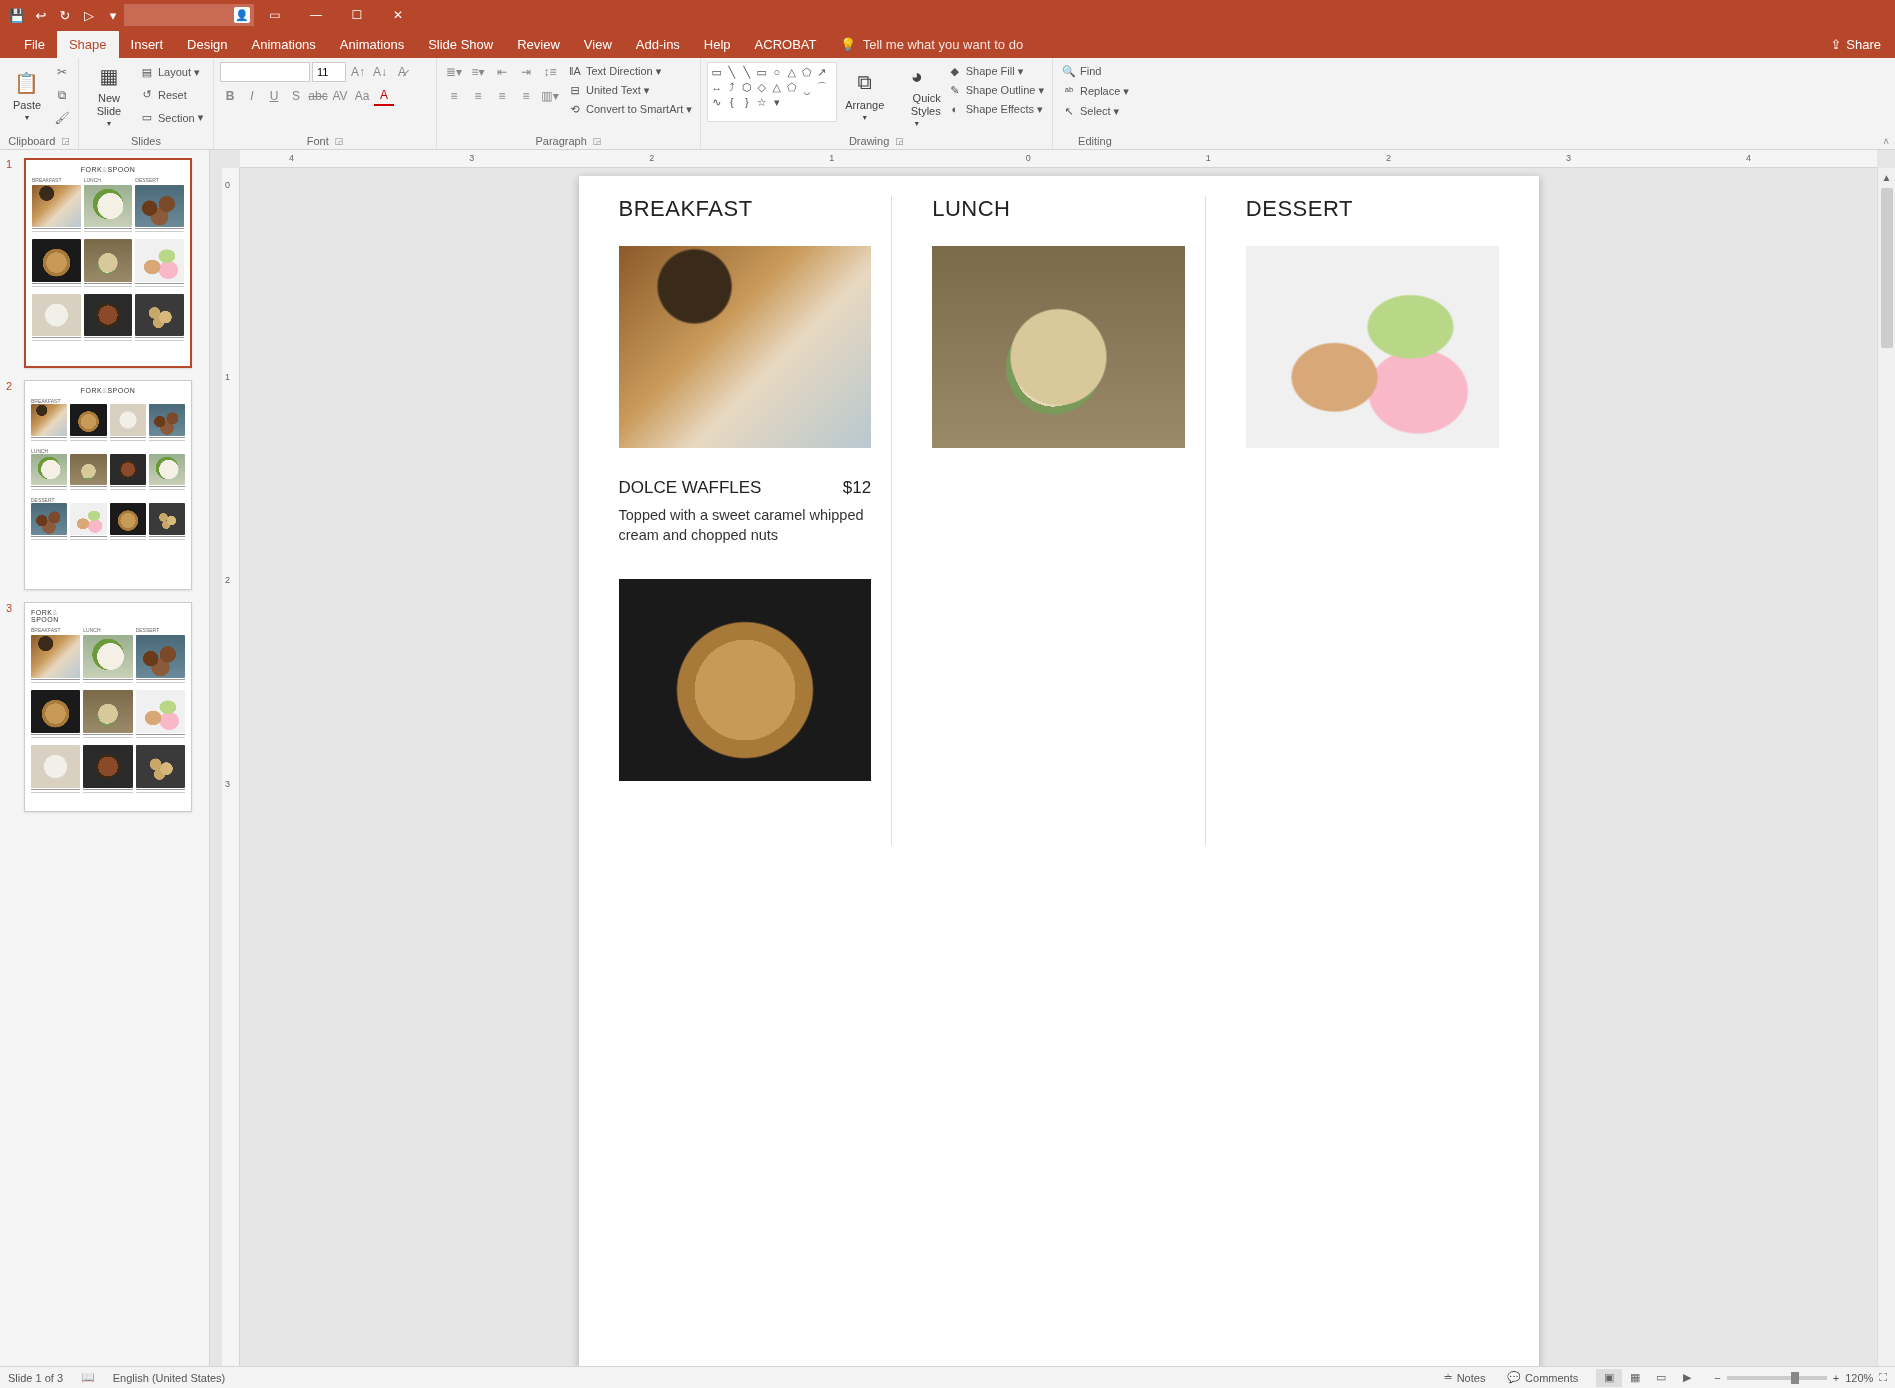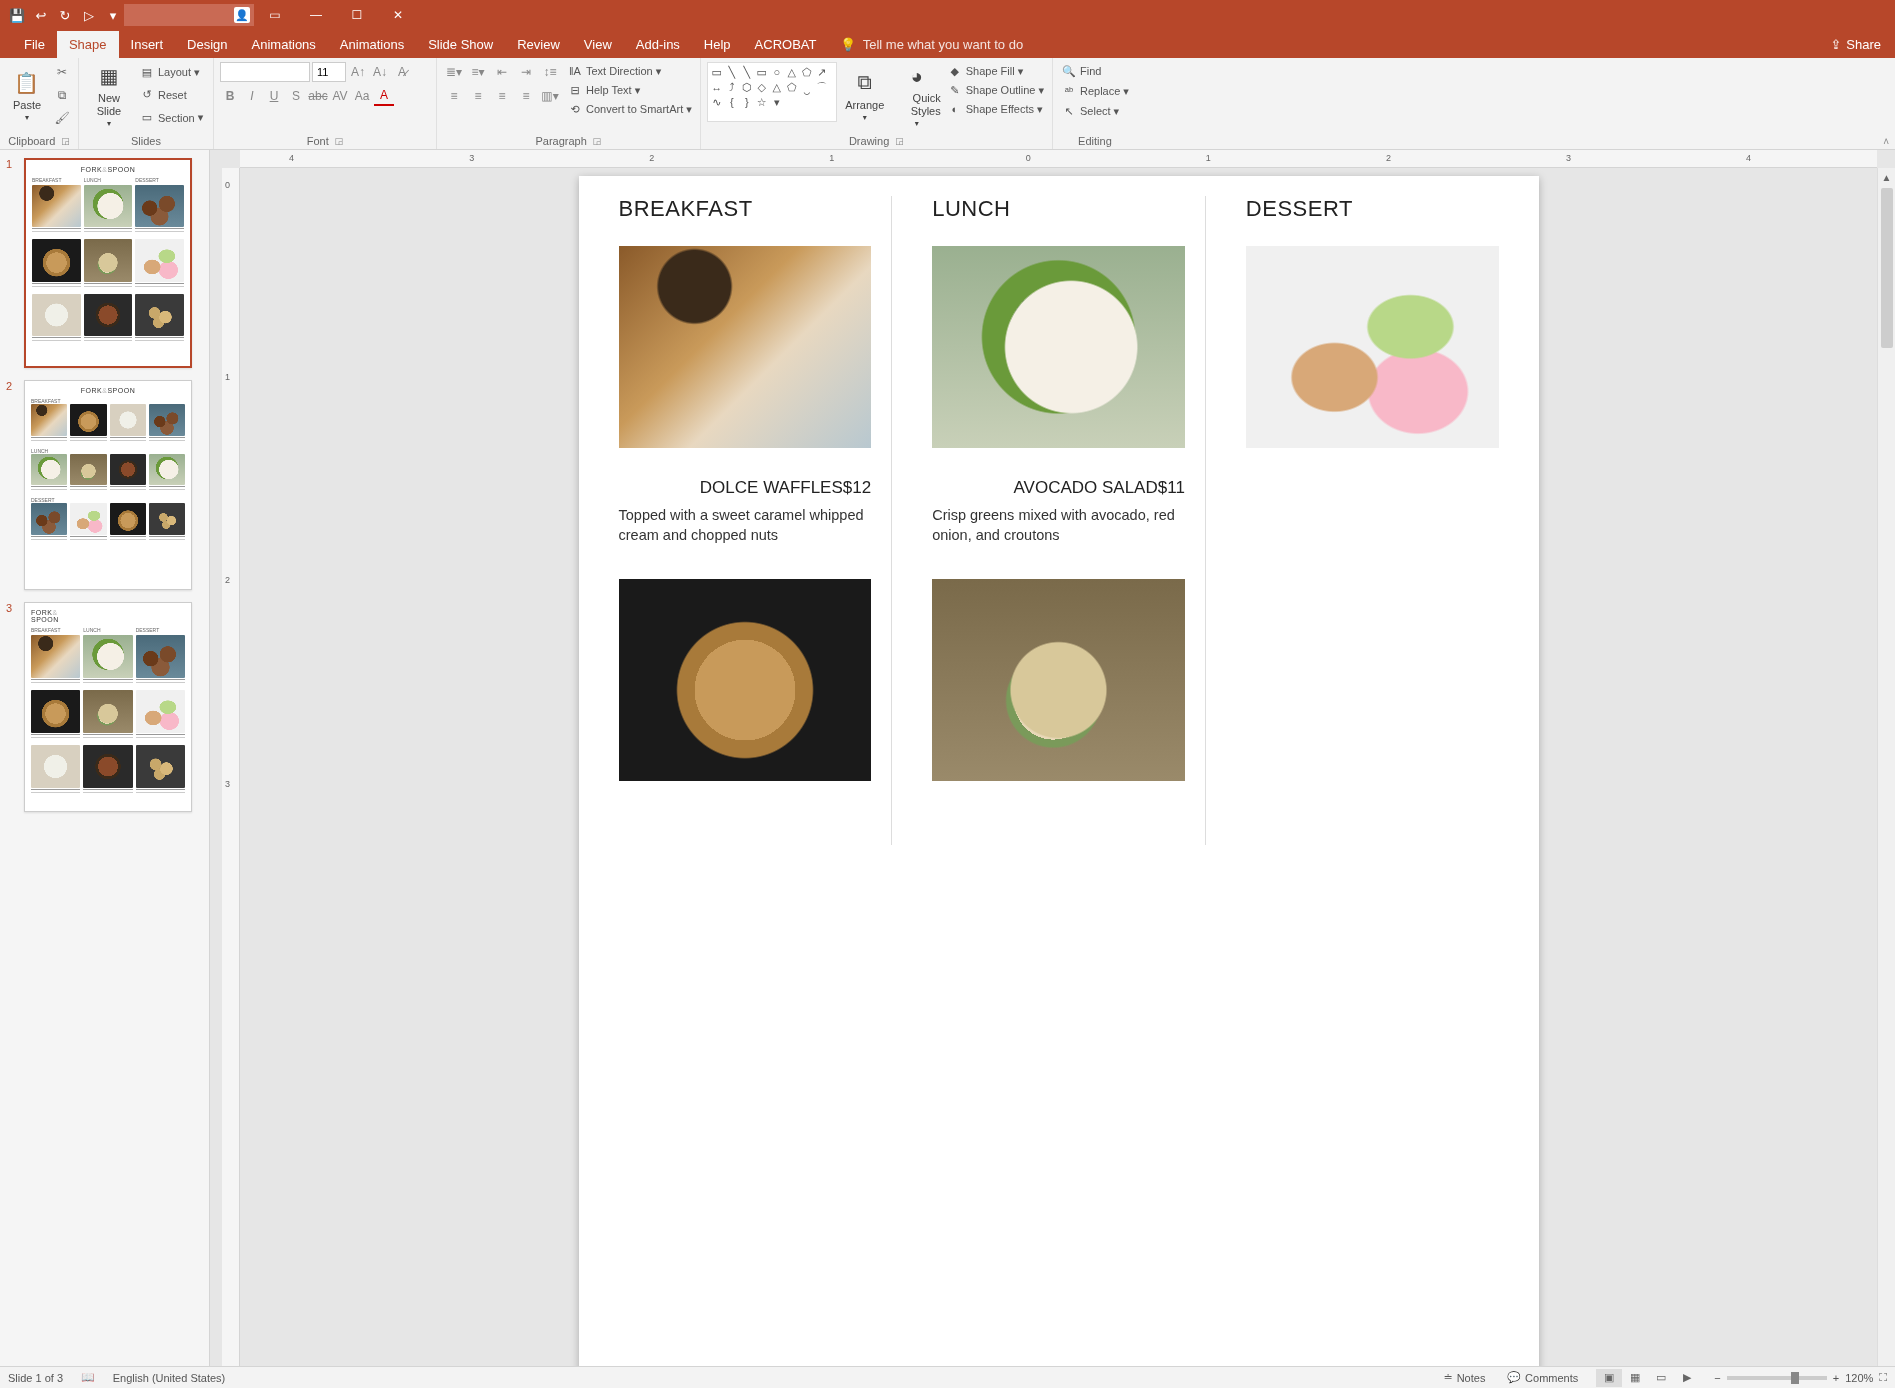--- a/index.html
+++ b/index.html
@@ -76,21 +76,21 @@
 .canvas-wrap { position: absolute; top: 18px; left: 30px; right: 18px; bottom: 0; overflow: hidden; display: flex; justify-content: center; padding-top: 8px;}
 .slide { width: 960px; height: 1240px; background: #fff; box-shadow: 0 2px 8px rgba(0,0,0,0.25); padding: 20px 40px; }
 .slide-title { text-align: center; font-size: 42px; font-weight: 300; margin: 10px 0 50px; letter-spacing: 1px; color: #222; }
 .slide-title .amp { color: #c8c8c8; }
 .menu-cols { display: flex; gap: 40px; }
 .menu-col { flex: 1; display: flex; flex-direction: column; }
 .menu-col + .menu-col { border-left: 1px solid #ddd; padding-left: 40px; margin-left: -20px;}
 .sec-head { font-size: 22px; font-weight: 400; color: #222; margin-bottom: 24px; letter-spacing: 0.5px;}
 .dish { margin-bottom: 34px; }
 .dish-img { width: 100%; aspect-ratio: 1.25; margin-bottom: 30px; }
-.dish-head { display: flex; justify-content: flex-end; font-size: 17px; color: #222; margin-bottom: 8px; }
+.dish-head { display: flex; justify-content: space-between; font-size: 17px; color: #222; margin-bottom: 8px; }
 .dish-head .price { font-weight: 400; }
 .dish-desc { font-size: 14.5px; color: #333; line-height: 1.35; }
 .vscroll { position: absolute; top: 18px; right: 0; width: 18px; bottom: 0; background: #f0f0f0; border-left: 1px solid #ddd; }
 .vscroll .thumbbar { position: absolute; left: 3px; width: 12px; top: 20px; height: 160px; background: #cdcdcd; border-radius: 2px; }
 .vscroll .arrow { position: absolute; left: 0; right: 0; height: 18px; display: flex; align-items: center; justify-content: center; font-size: 10px; color: #666; cursor: pointer;}
 .vscroll .nav { position: absolute; left: 0; right: 0; bottom: 0; display: flex; flex-direction: column; }
 
 
 .statusbar { position: absolute; bottom: 0; left: 0; right: 0; height: 22px; background: #f3f3f3; border-top: 1px solid #d4d4d4; display: flex; align-items: center; font-size: 11px; color: #555; padding: 0 8px; gap: 14px; }
 .statusbar .spacer { flex: 1; }
@@ -244,21 +244,21 @@
         <div class="para-row">
           <span class="pbtn">≡</span>
           <span class="pbtn">≡</span>
           <span class="pbtn">≡</span>
           <span class="pbtn">≡</span>
           <span class="pbtn">▥▾</span>
         </div>
       </div>
       <div class="text-opts">
         <div class="mini-row"><span class="ic">‖A</span><span>Text Direction</span> ▾</div>
-        <div class="mini-row"><span class="ic">⊟</span><span>Help Text</span> ▾</div>
+        <div class="mini-row"><span class="ic">⊟</span><span>United Text</span> ▾</div>
         <div class="mini-row"><span class="ic">⟲</span><span>Convert to SmartArt</span> ▾</div>
       </div>
     </div>
     <div class="rgroup-label">
         <span>Paragraph</span>
         <span class="dlg">◲</span>
       </div>
   </div>
 
   <div class="rgroup" style="flex:0 0 auto">
@@ -525,28 +525,20 @@
               <div class="dish-desc">Topped with a sweet caramel whipped cream and chopped nuts</div>
             </div>
             <div class="dish">
               <div class="dish-img food-pancake"></div>
             </div>
           </div>
 
           <div class="menu-col">
             <div class="sec-head">LUNCH</div>
             <div class="dish">
-              <div class="dish-img food-salad"></div>
-              <div class="dish-head">
-                  <span>AVOCADO SALAD</span>
-                  <span class="price">$11</span>
-                </div>
-              <div class="dish-desc">Crisp greens mixed with avocado, red onion, and croutons</div>
-            </div>
-            <div class="dish">
               <div class="dish-img food-sand"></div>
             </div>
           </div>
 
           <div class="menu-col">
             <div class="sec-head">DESSERT</div>
             <div class="dish">
               <div class="dish-img food-macaron"></div>
             </div>
           </div>

